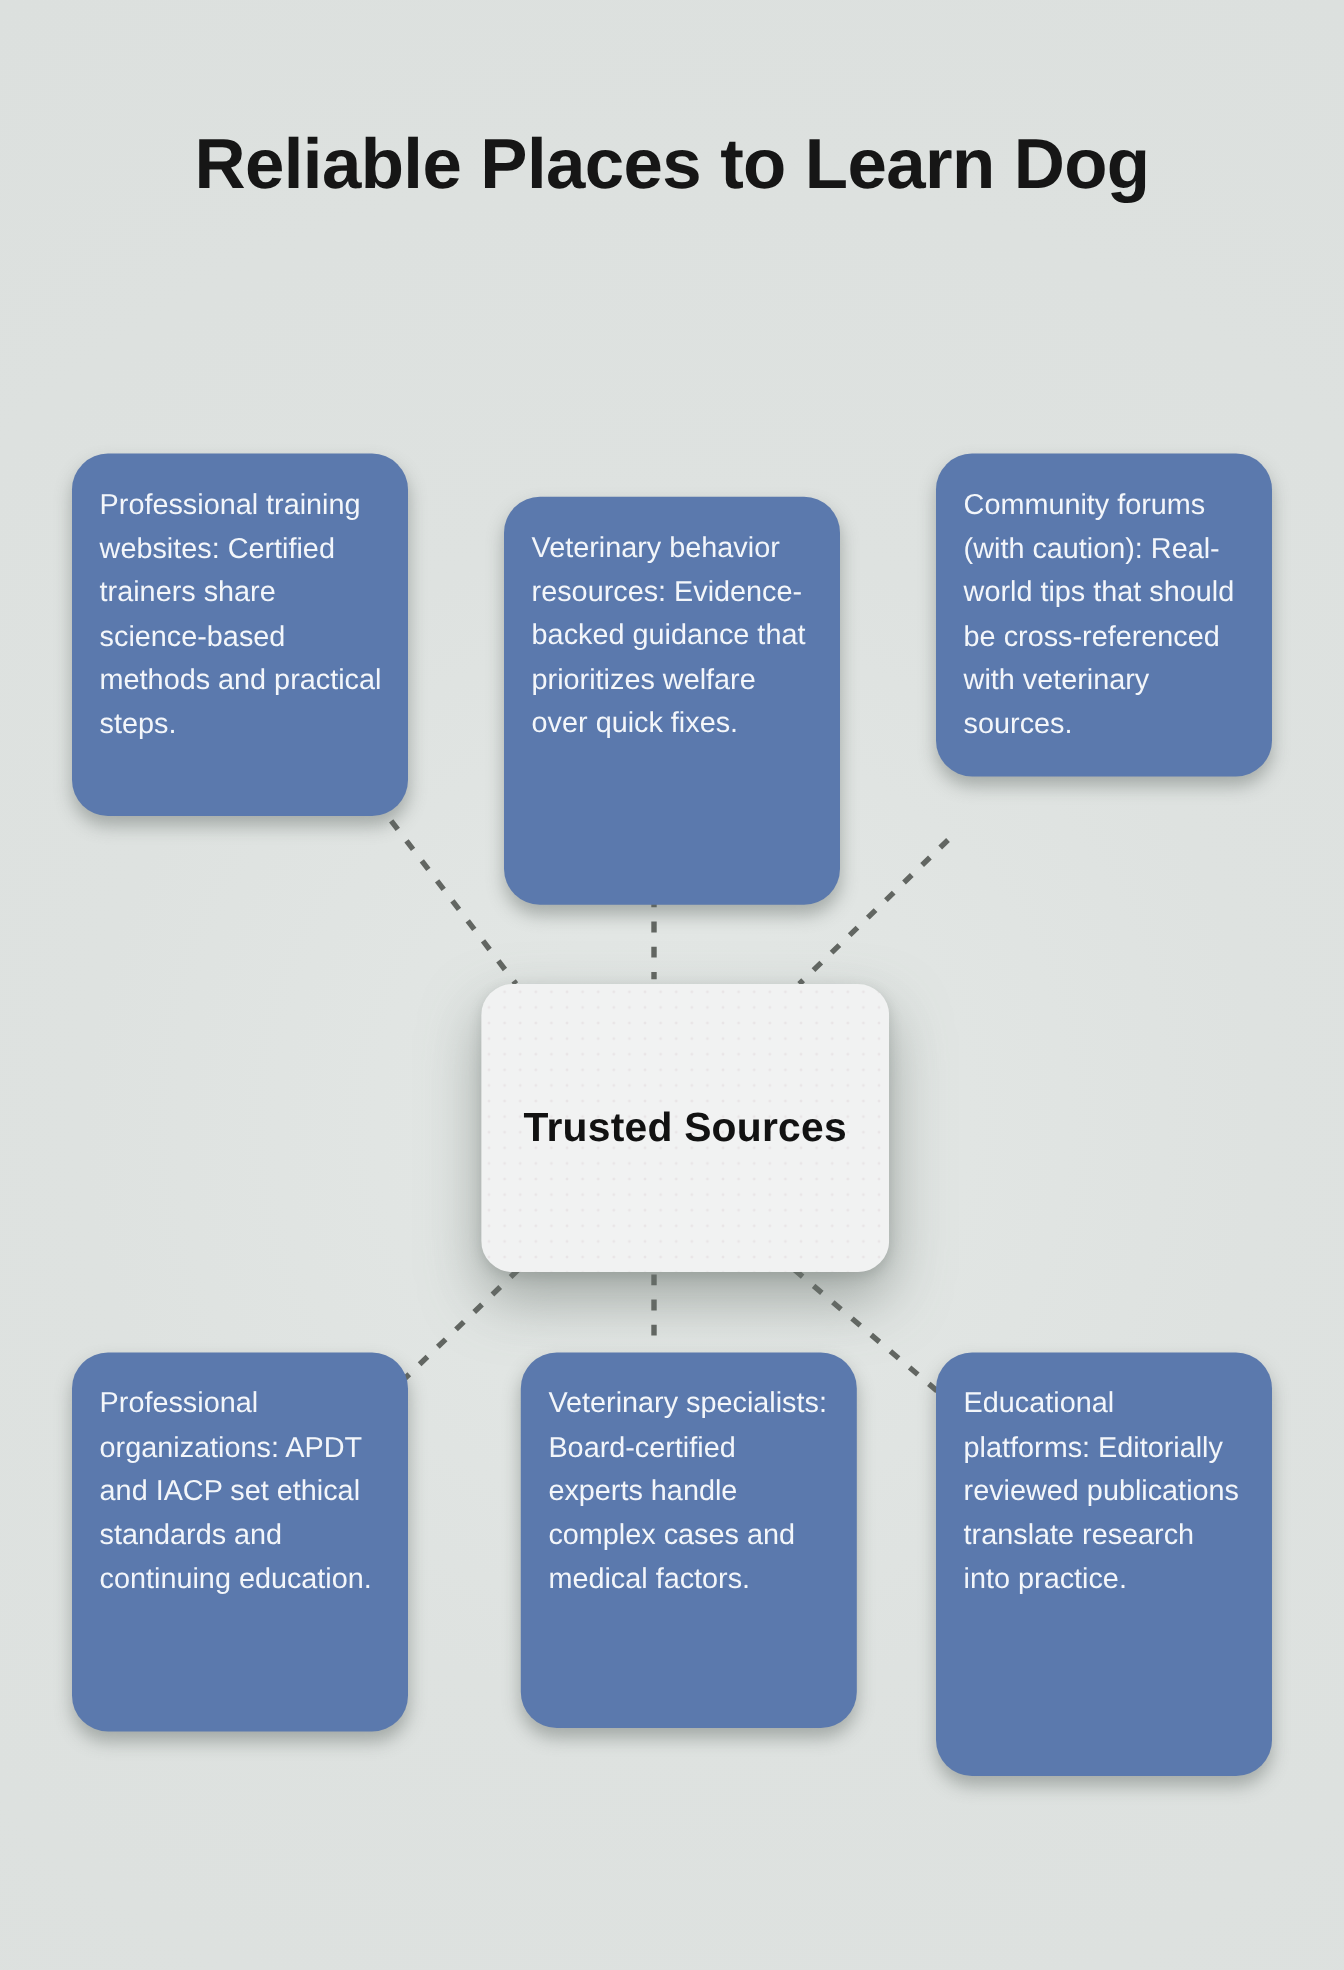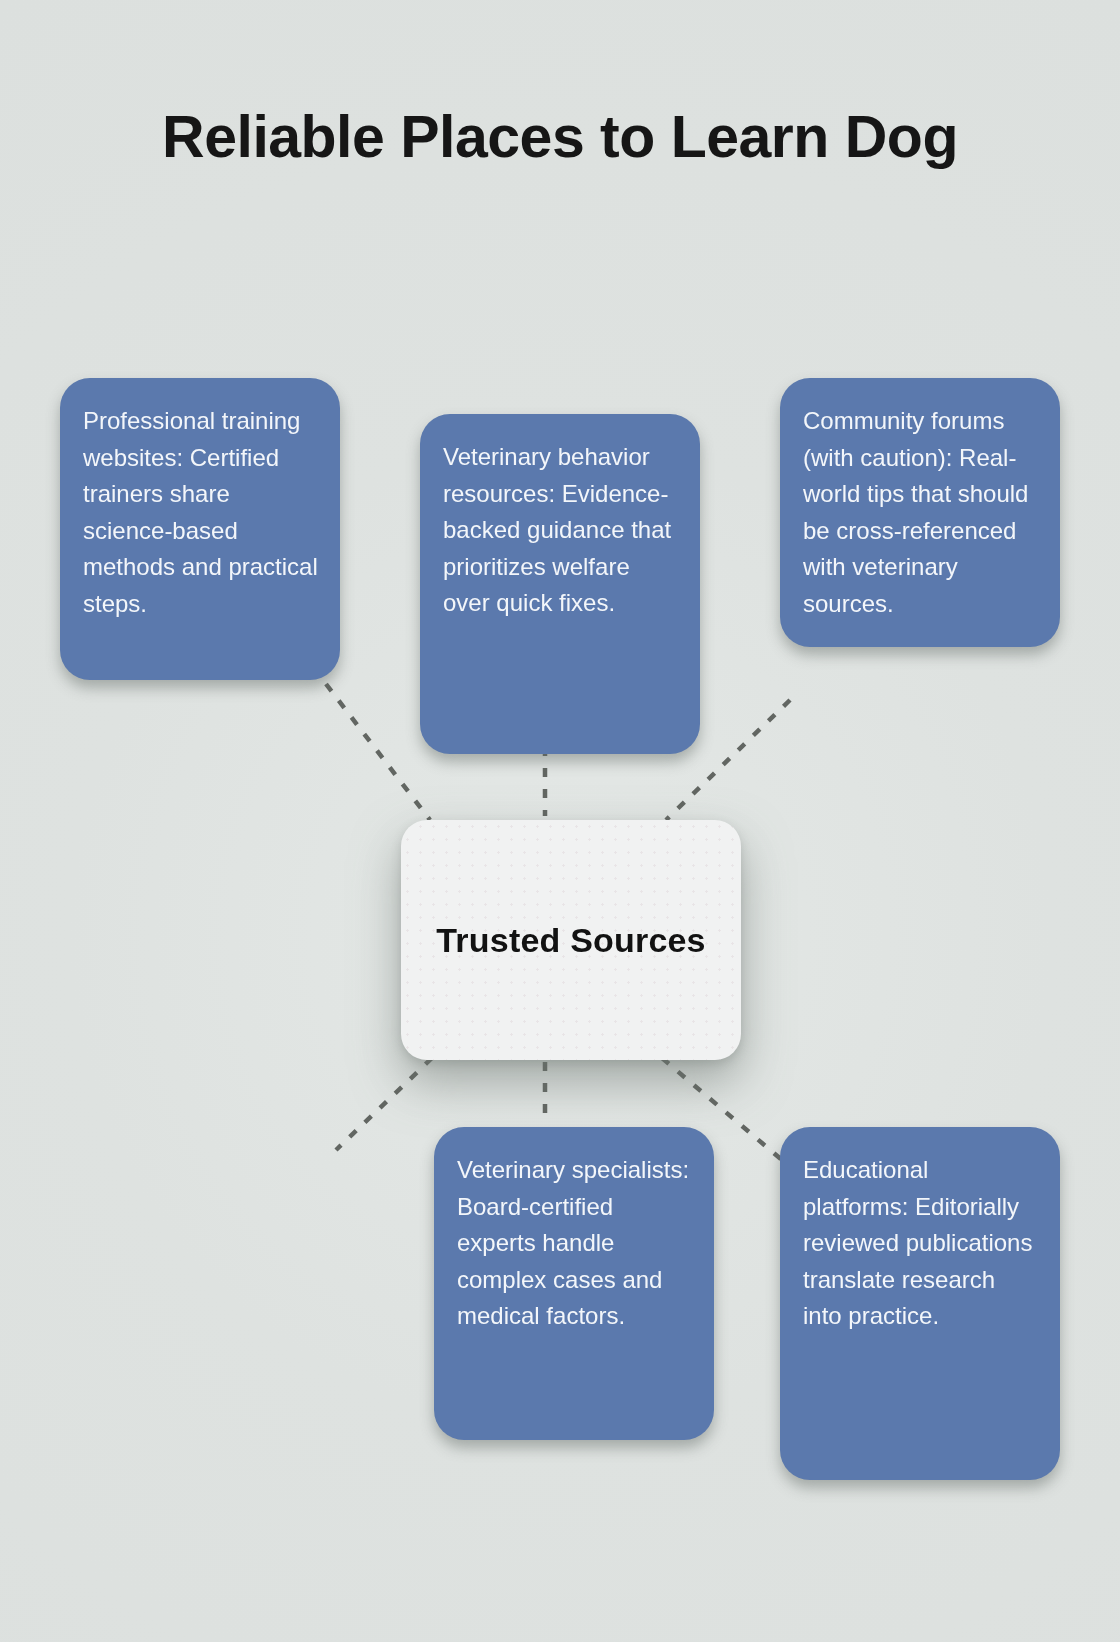--- a/index.html
+++ b/index.html
@@ -106,20 +106,23 @@
   </div>
 
   <div class="node node-top-right">
     <span>Community forums (with caution): Real-world tips that should be cross-referenced with veterinary sources.</span>
   </div>
 
   <div class="hub">
     <span class="hub-label">Trusted Sources</span>
   </div>
 
+  <div class="node node-bottom-left">
+    <span>Professional organizations: APDT and IACP set ethical standards and continuing education.</span>
+  </div>
 
   <div class="node node-bottom-middle">
     <span>Veterinary specialists: Board-certified experts handle complex cases and medical factors.</span>
   </div>
 
   <div class="node node-bottom-right">
     <span>Educational platforms: Editorially reviewed publications translate research into practice.</span>
   </div>
 
 </div>

